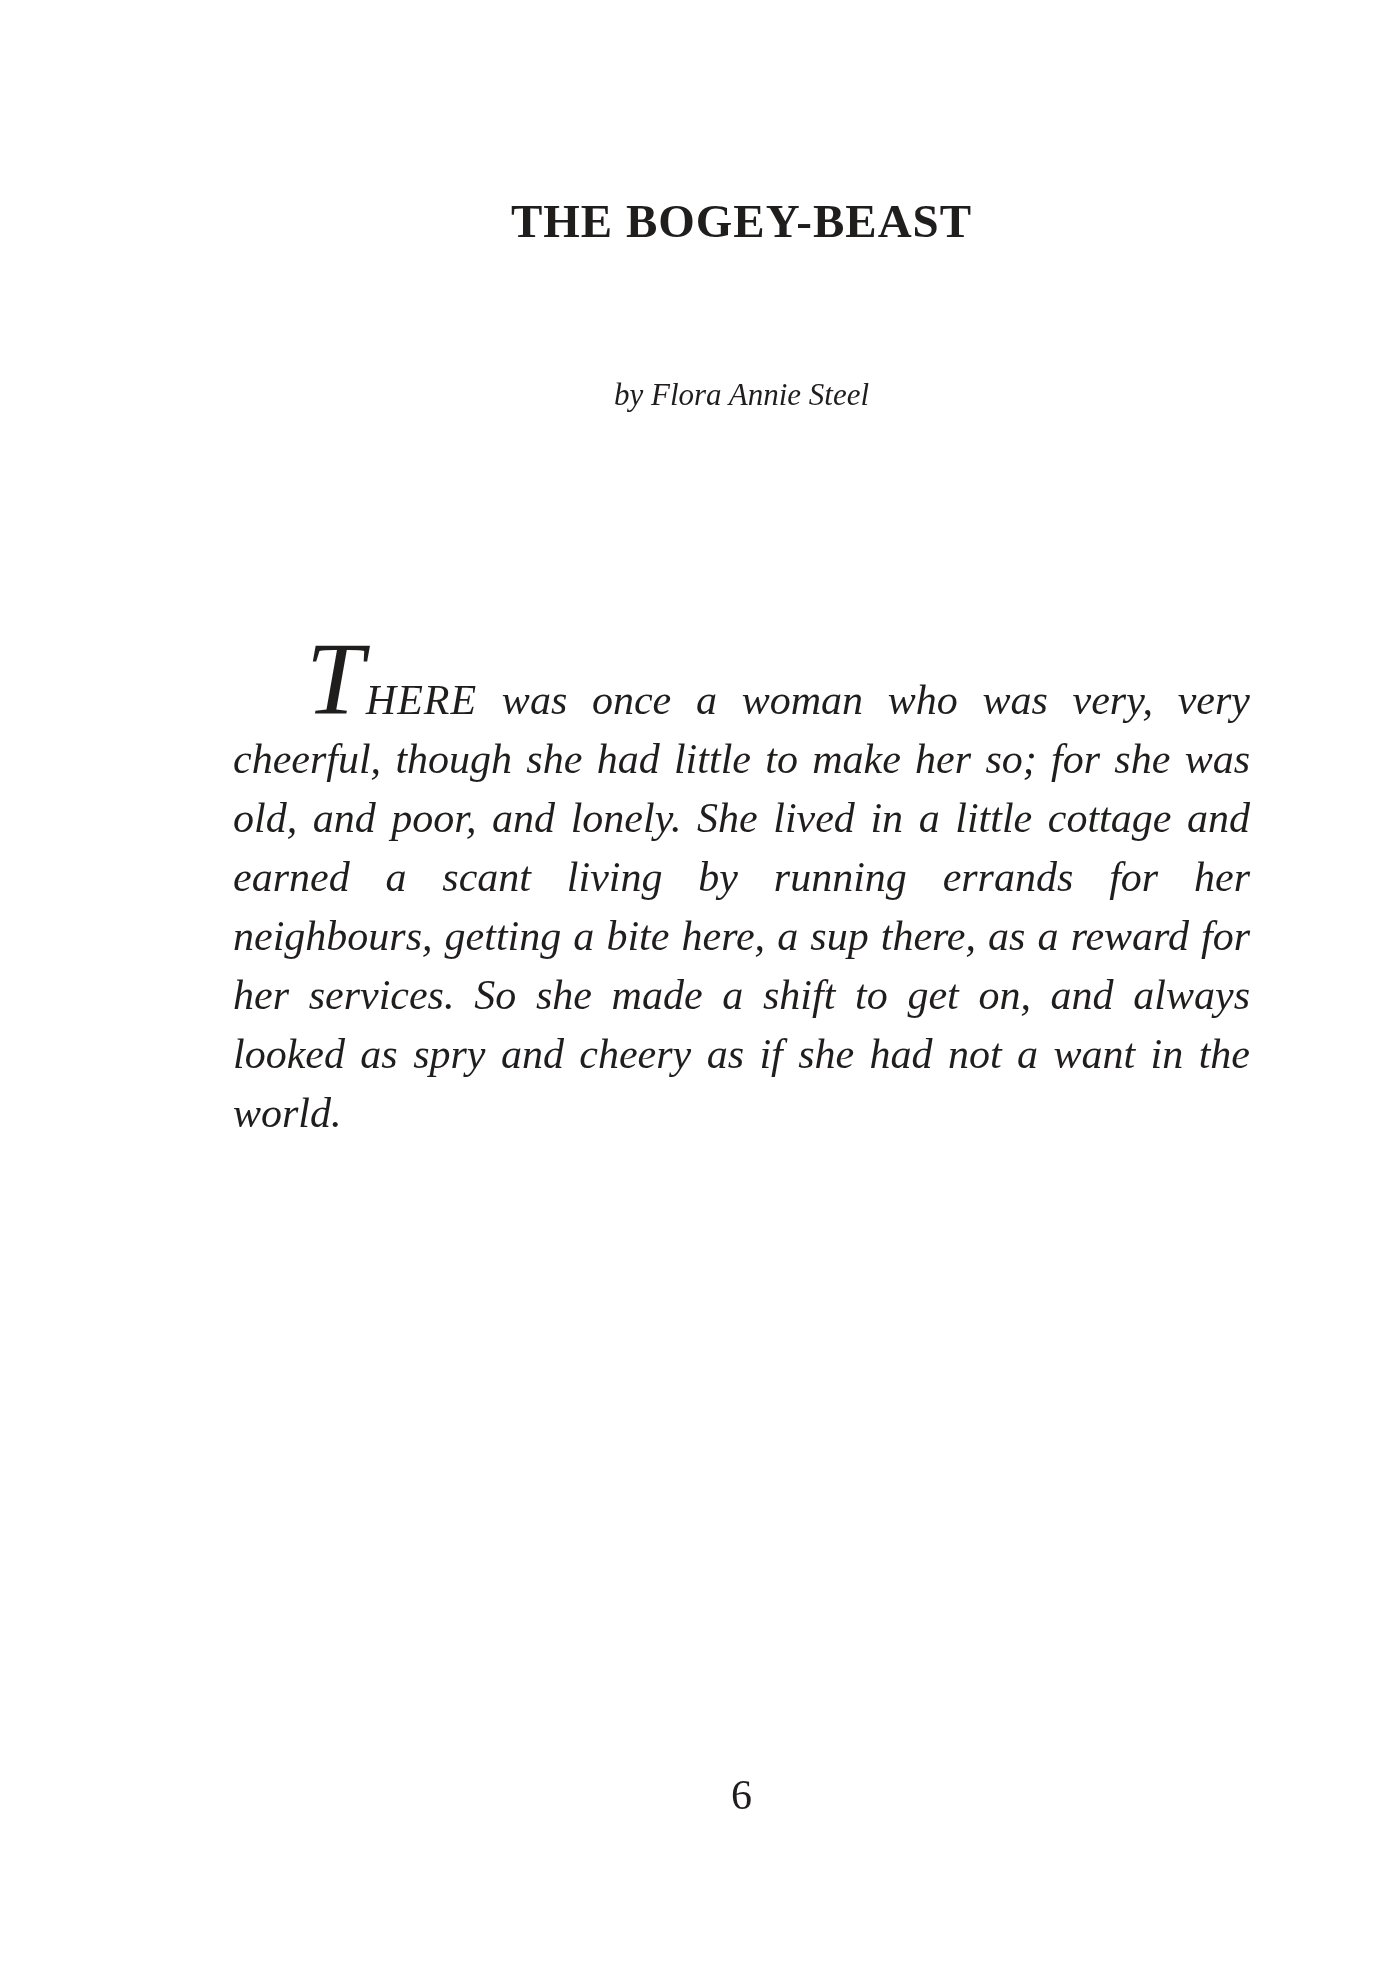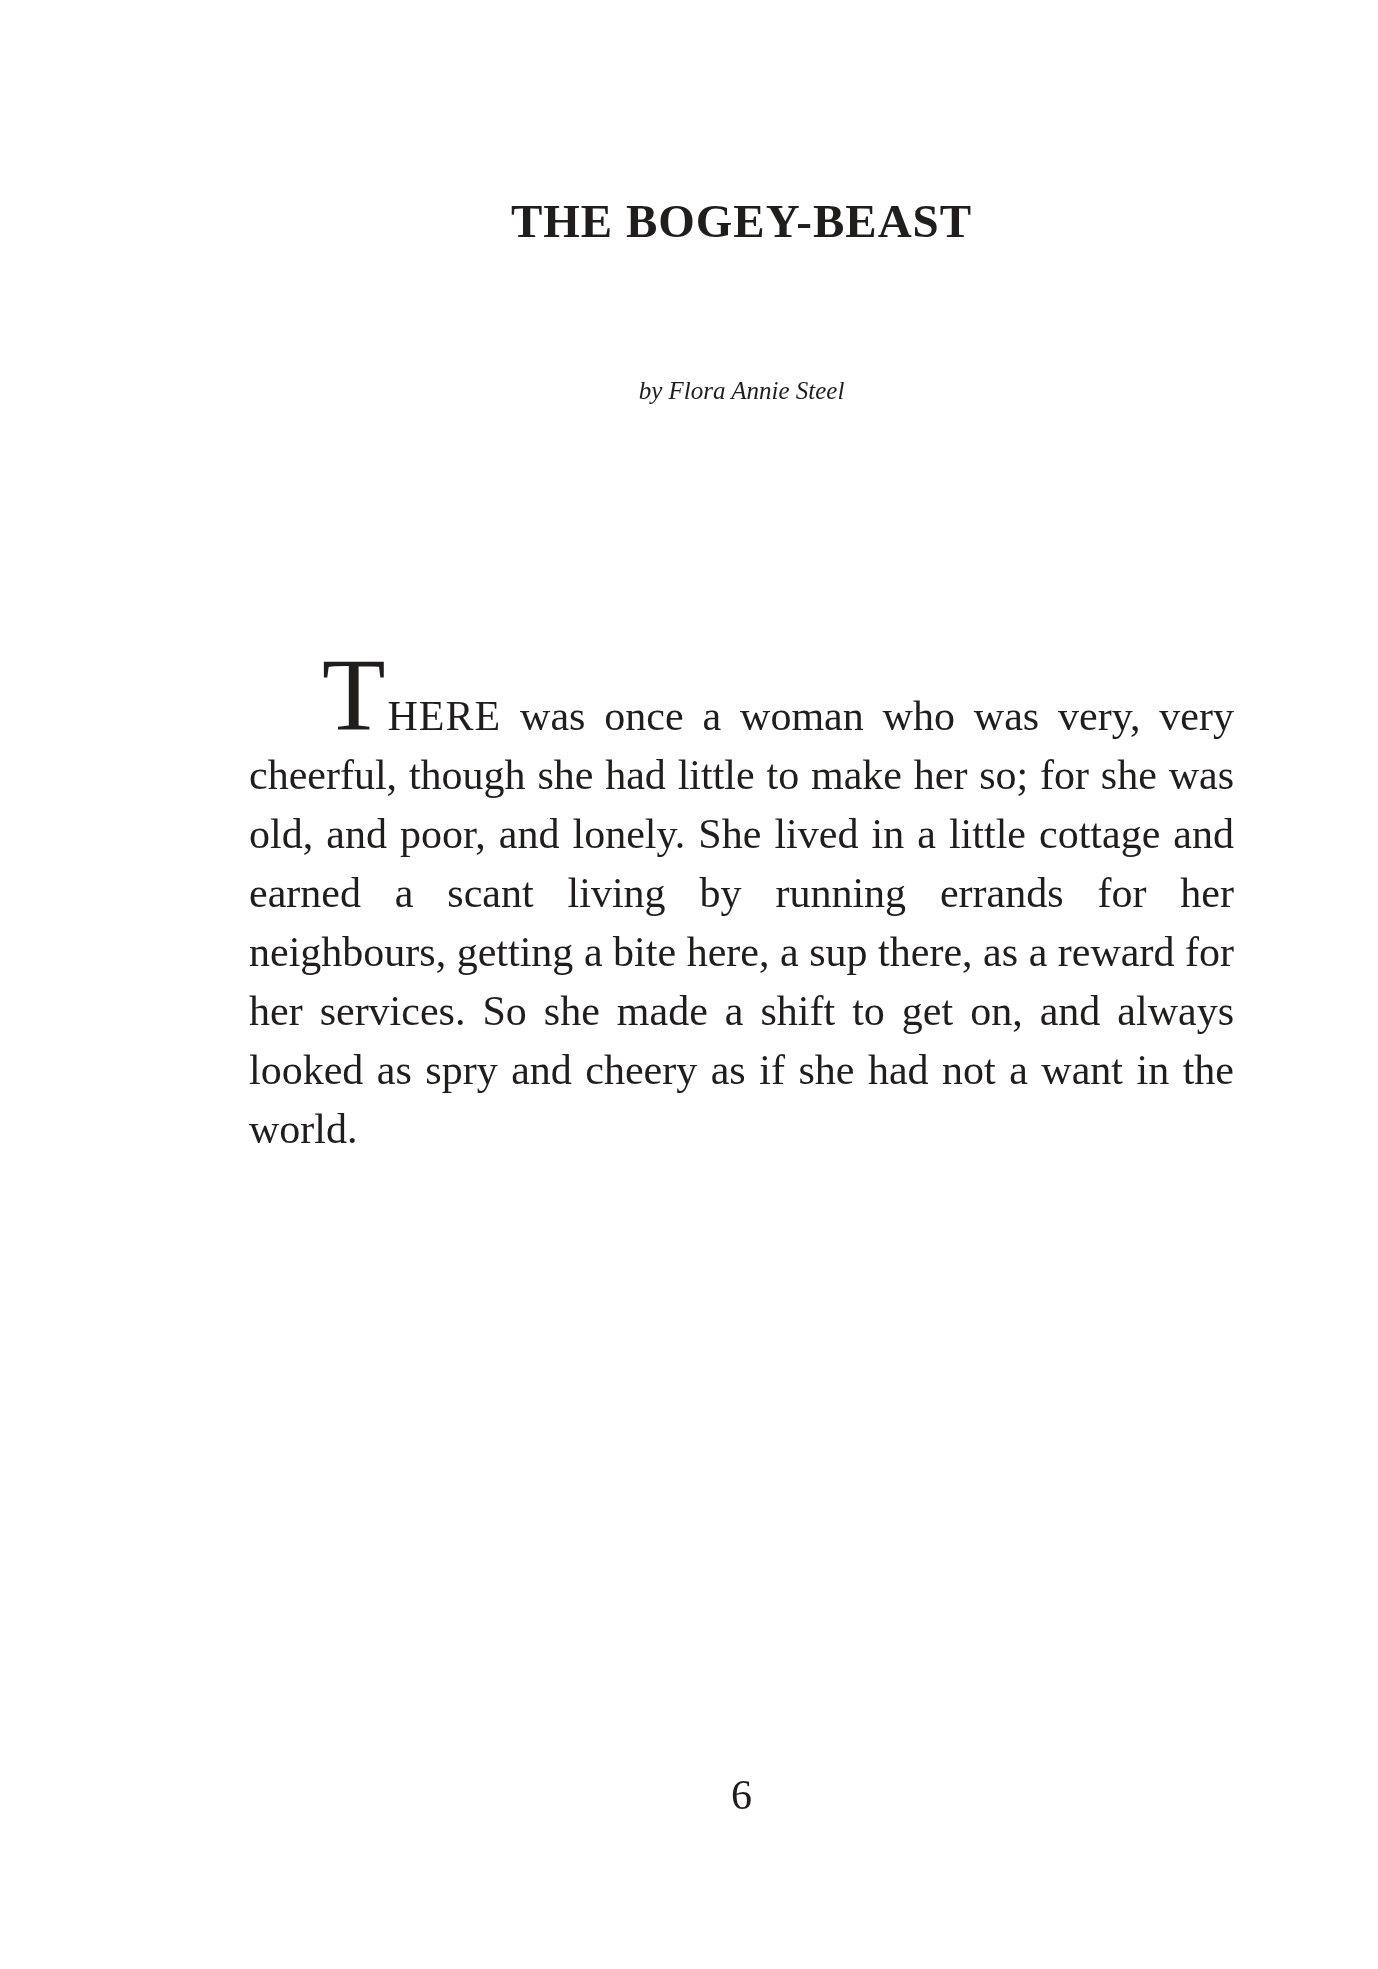--- a/index.html
+++ b/index.html
@@ -24,35 +24,36 @@
   .story-title {
     top: 196px;
     font-size: 47px;
     line-height: 1.1;
     font-weight: bold;
     text-align: center;
     letter-spacing: 1px;
   }
   .byline {
     top: 376px;
-    font-size: 25px;
+    font-size: 31px;
     line-height: 1.2;
     font-style: italic;
     text-align: center;
   }
   .body-text {
     top: 671px;
     font-size: 42px;
     line-height: 59px;
     text-align: justify;
   }
   .body-text p {
-    margin: 16px;
+    margin: 0;
     padding: 0;
     text-indent: 73px;
+    font-style: italic;
   }
   .initial-cap {
     font-size: 104px;
     line-height: 0;
     letter-spacing: 2px;
   }
   .lead-caps {
     letter-spacing: 1px;
   }
   .page-number {

